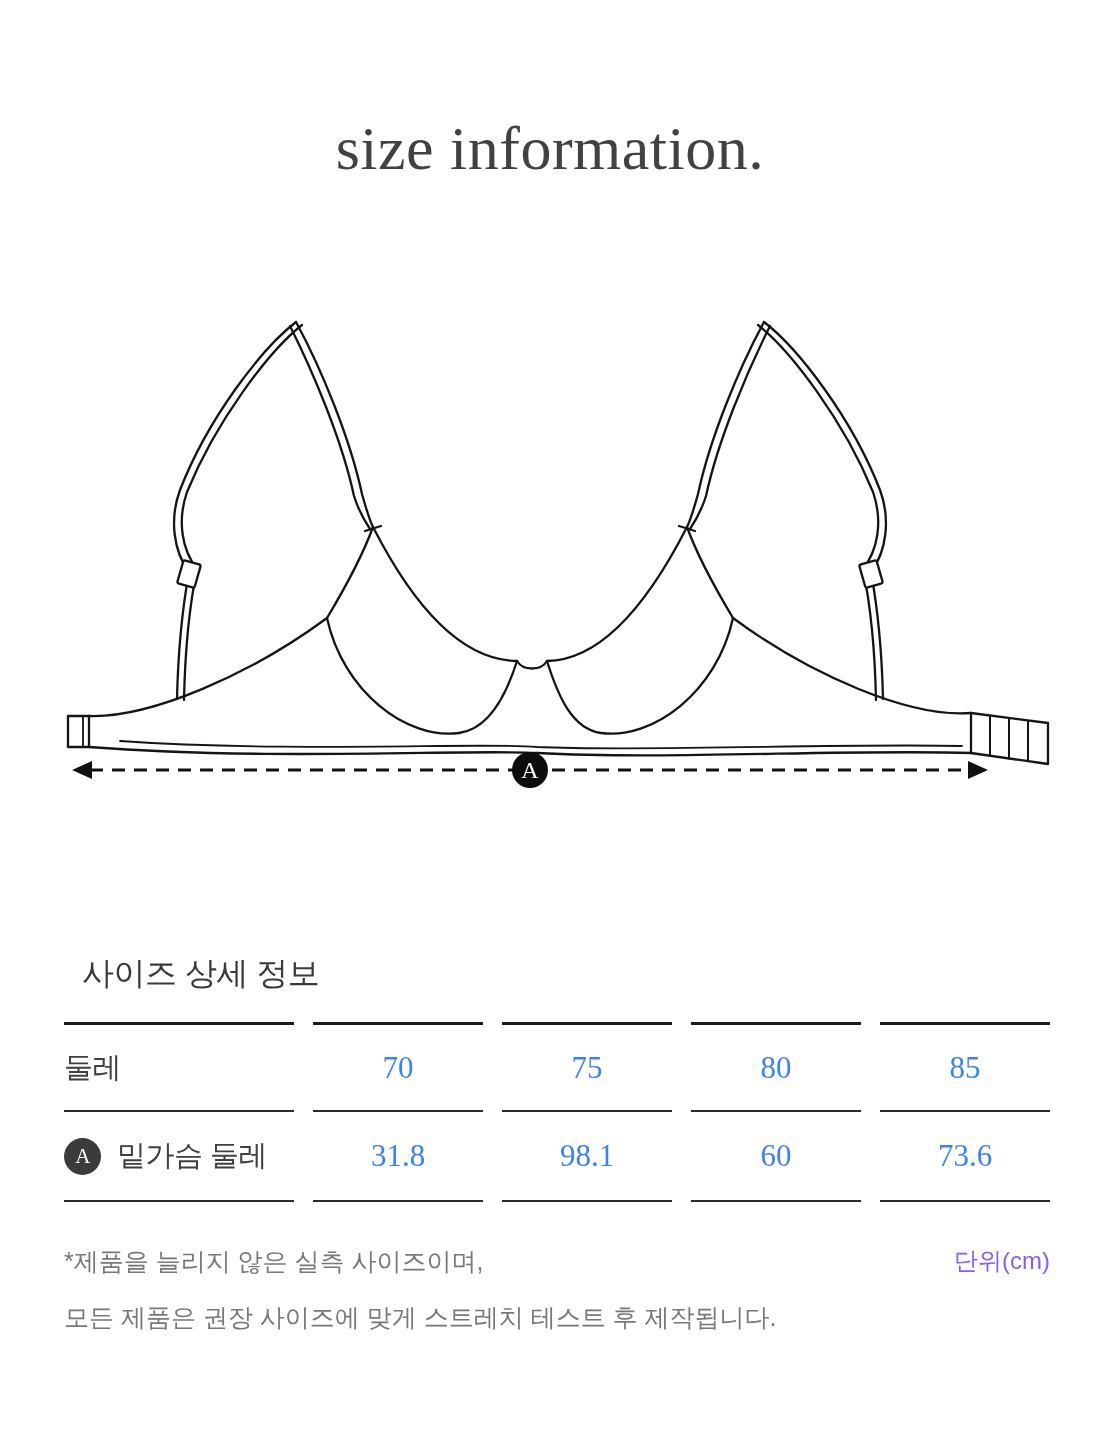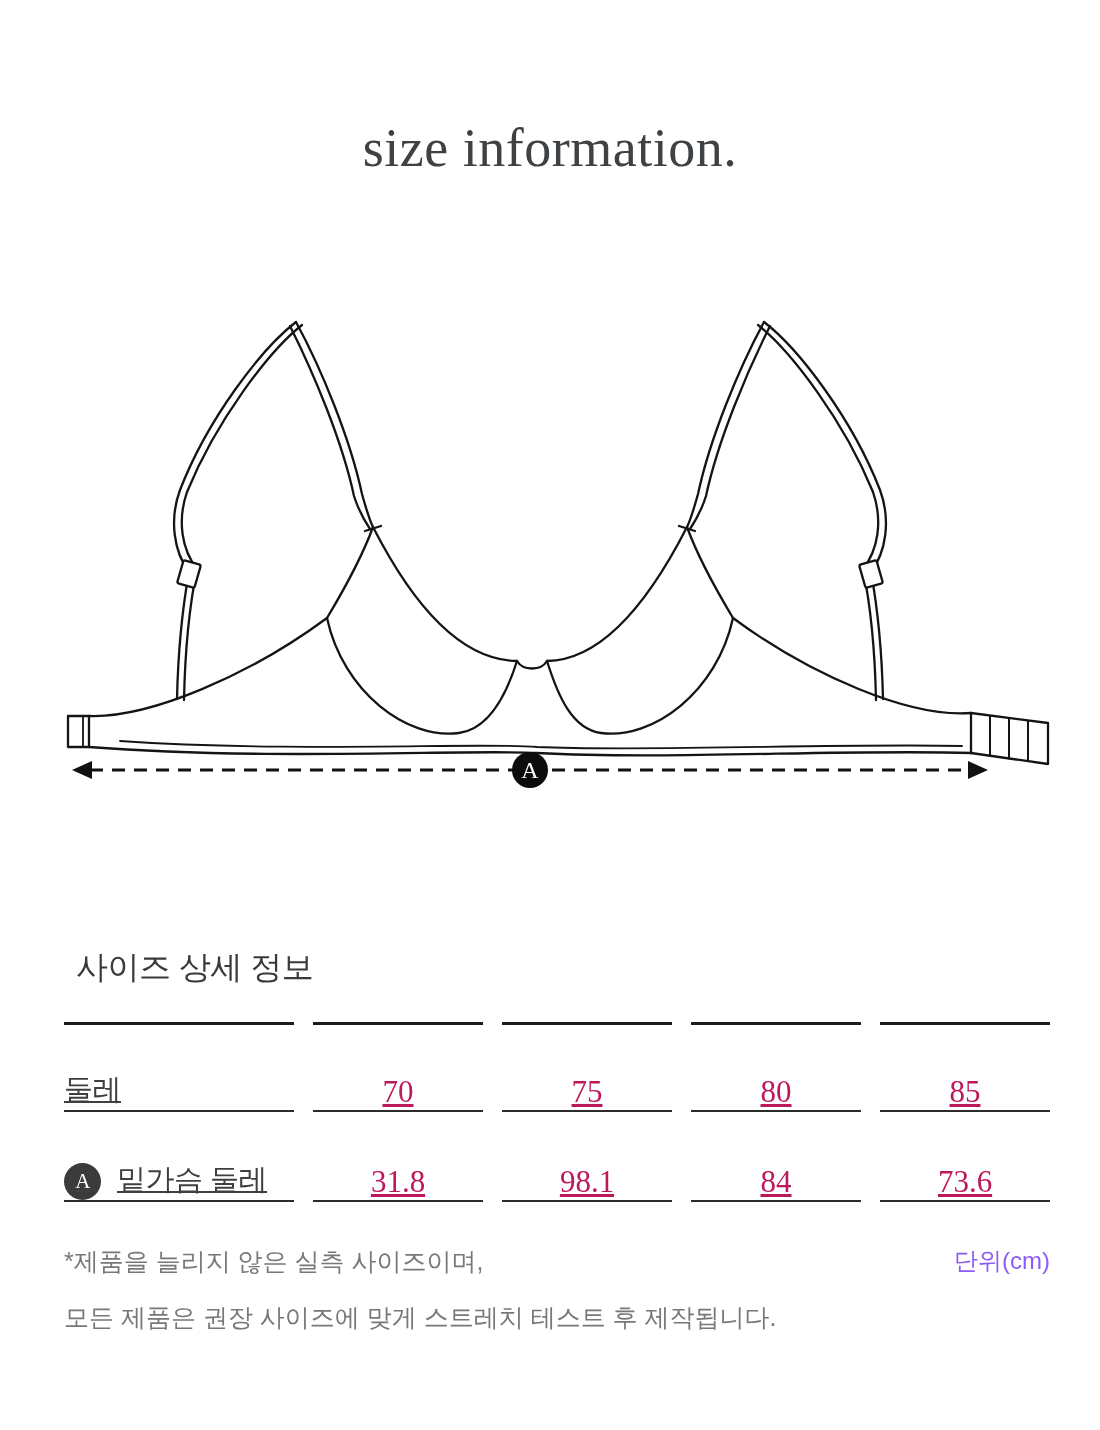--- a/index.html
+++ b/index.html
@@ -2,37 +2,37 @@
 <html><head>
 <meta charset="utf-8">
 <style>
   html,body{margin:0;padding:0;background:#ffffff;}
   body{width:1100px;height:1430px;position:relative;font-family:"Liberation Sans","DejaVu Sans",sans-serif;}
   .page{position:absolute;left:0;top:0;width:1100px;height:1430px;background:#ffffff;overflow:hidden;}
 
   .title{
     position:absolute;left:0;top:108px;width:1100px;margin:0;
     text-align:center;font-family:"Liberation Serif","DejaVu Serif",serif;
-    font-weight:400;font-size:54px;line-height:80px;color:#3f4245;letter-spacing:0.5px;
+    font-weight:400;font-size:62px;line-height:80px;color:#3f4245;letter-spacing:0.5px;
   }
 
   .diagram{position:absolute;left:50px;top:300px;width:1000px;height:495px;}
 
   .heading{
-    position:absolute;left:64px;top:933px;margin:12px;
+    position:absolute;left:64px;top:933px;margin:18px;
     font-size:32px;line-height:44px;font-weight:500;color:#3a3a3a;letter-spacing:-0.5px;
   }
 
   .size-table{position:absolute;left:64px;top:1022px;width:986px;}
   .t-row{display:flex;gap:19px;}
-  .t-cell{box-sizing:border-box;display:flex;align-items:flex-end;text-decoration:underline;}
+  .t-cell{box-sizing:border-box;display:flex;align-items:center;}
   .c-label{width:230px;justify-content:flex-start;font-size:29px;color:#3f3f3f;letter-spacing:-0.5px;}
   .c-val{
     width:170px;justify-content:center;
-    font-family:"Liberation Serif","DejaVu Serif",serif;font-size:31px;color:#be185d;
+    font-family:"Liberation Serif","DejaVu Serif",serif;font-size:31px;color:#3b82f6;
   }
   .r1 .t-cell{border-top:3px solid #1b1b1b;border-bottom:2px solid #2b2b2b;height:90px;}
   .r2 .t-cell{border-bottom:2px solid #2b2b2b;height:90px;}
   .badge{
     width:37px;height:37px;border-radius:50%;background:#3b3b3b;color:#ffffff;
     font-family:"Liberation Serif","DejaVu Serif",serif;font-size:21px;
     display:flex;align-items:center;justify-content:center;margin-right:16px;flex:0 0 37px;
   }
 
   .notes{position:absolute;left:64px;top:1243px;width:986px;color:#787878;font-size:25px;line-height:36px;}
@@ -114,21 +114,21 @@
       <div class="t-cell c-val">80</div>
       <div class="t-cell c-val">85</div>
     </div>
     <div class="t-row r2">
       <div class="t-cell c-label">
         <span class="badge">A</span>
         <span>밑가슴 둘레</span>
       </div>
       <div class="t-cell c-val">31.8</div>
       <div class="t-cell c-val">98.1</div>
-      <div class="t-cell c-val">84</div>
+      <div class="t-cell c-val">60</div>
       <div class="t-cell c-val">73.6</div>
     </div>
   </div>
 
   <div class="notes">
     <div class="notes-row1">
       <span>*제품을 늘리지 않은 실측 사이즈이며,</span>
       <span class="unit">단위(cm)</span>
     </div>
     <div class="notes-line2">모든 제품은 권장 사이즈에 맞게 스트레치 테스트 후 제작됩니다.</div>

